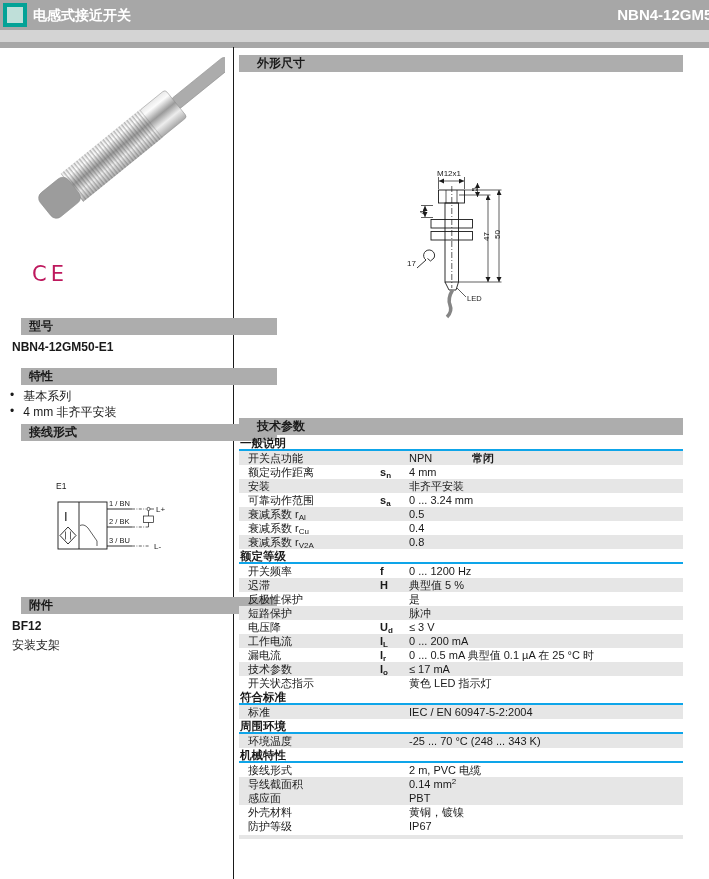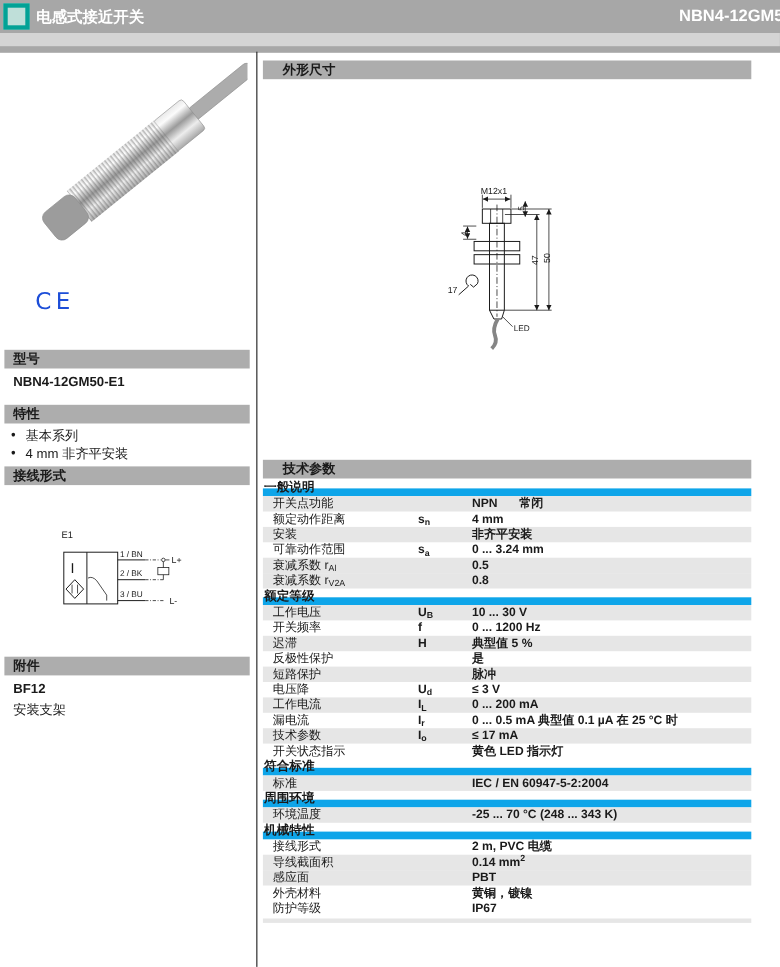--- a/index.html
+++ b/index.html
@@ -11,37 +11,37 @@
   .abs{position:absolute;}
   
   .hdr{left:0;top:0;width:709px;height:48px;background:#a7a7a7;padding-left:42px;}
   .hdr-icon{left:3px;top:3px;width:24px;height:24px;background:#bfdfd9;border:4px solid #03a296;box-sizing:border-box;}
   .hdr-title-l{left:33px;top:7px;font-size:14px;font-weight:bold;color:#ffffff;}
   .hdr-title-r{right:7px;top:6px;font-size:15px;font-weight:bold;color:#ffffff;}
   .hdr-strip{left:0;top:30px;width:709px;height:12px;background:#d4d4d4;}
   
   .vdiv{left:233px;top:47px;width:1px;height:832px;background:#1a1a1a;}
   
-  .lbar{left:4px;width:223px;height:17px;background:#adadad;font-size:12px;font-weight:bold;
+  .lbar{left:21px;width:256px;height:17px;background:#adadad;font-size:12px;font-weight:bold;
         line-height:17px;padding-left:8px;box-sizing:border-box;}
   .ltext{left:12px;font-size:12px;}
   .bold{font-weight:bold;}
   .feat{left:10px;font-size:12px;display:flex;gap:9px;}
-  .ce{left:32px;top:262px;font-size:21px;letter-spacing:4px;font-family:"DejaVu Sans",sans-serif;color:#1d4ed8;text-align:center;}
+  .ce{left:32px;top:262px;font-size:21px;letter-spacing:4px;font-family:"DejaVu Sans",sans-serif;color:#be185d;text-align:center;}
   
   .rbar{left:239px;width:444px;height:17px;background:#adadad;font-size:12px;font-weight:bold;
         line-height:17px;padding-left:18px;box-sizing:border-box;}
   .tech-table{left:239px;top:436px;width:444px;font-size:11px;}
-  .sec-title{height:15px;line-height:14px;font-weight:bold;font-size:11.5px;border-bottom:7px solid #0ea5e9;
+  .sec-title{height:15px;line-height:14px;font-weight:bold;font-size:11.5px;border-bottom:2px solid #0ea5e9;
              box-sizing:border-box;padding-left:1px;}
   .trow{position:relative;height:14px;line-height:15px;white-space:nowrap;}
   .trow.shaded{background:#e6e6e6;}
   .t-label{position:absolute;left:9px;}
   .t-sym{position:absolute;left:141px;font-weight:bold;}
-  .t-val{position:absolute;left:190px;font-weight:bold;}
+  .t-val{position:absolute;left:170px;font-weight:normal;}
   .t-val2{position:absolute;left:233px;font-weight:bold;}
   sub{font-size:8px;line-height:0;vertical-align:-2px;}
   sup{font-size:8px;line-height:0;vertical-align:4px;}
   .endbar{height:4px;background:#e6e6e6;margin-top:2px;}
   svg text{font-family:"Liberation Sans","DejaVu Sans",sans-serif;fill:#1a1a1a;}
   .ln{stroke:#1a1a1a;stroke-width:0.9;fill:none;}
   .thin{stroke:#1a1a1a;stroke-width:0.7;fill:none;}
 </style>
 </head>
 <body>
@@ -206,30 +206,29 @@
     </div>
     <div class="trow">
       <span class="t-label">可靠动作范围</span>
       <span class="t-sym">s<sub>a</sub></span>
       <span class="t-val">0 ... 3.24 mm</span>
     </div>
     <div class="trow shaded">
       <span class="t-label">衰减系数 r<sub>Al</sub></span>
       <span class="t-val">0.5</span>
     </div>
+    <div class="trow">
+      <span class="t-label">衰减系数 r<sub>Cu</sub></span>
+      <span class="t-val">0.4</span>
+    </div>
     <div class="trow shaded">
       <span class="t-label">衰减系数 r<sub>V2A</sub></span>
       <span class="t-val">0.8</span>
     </div>
     <div class="sec-title">额定等级</div>
-    <div class="trow shaded">
-      <span class="t-label">工作电压</span>
-      <span class="t-sym">U<sub>B</sub></span>
-      <span class="t-val">10 ... 30 V</span>
-    </div>
     <div class="trow">
       <span class="t-label">开关频率</span>
       <span class="t-sym">f</span>
       <span class="t-val">0 ... 1200 Hz</span>
     </div>
     <div class="trow shaded">
       <span class="t-label">迟滞</span>
       <span class="t-sym">H</span>
       <span class="t-val">典型值 5 %</span>
     </div>

